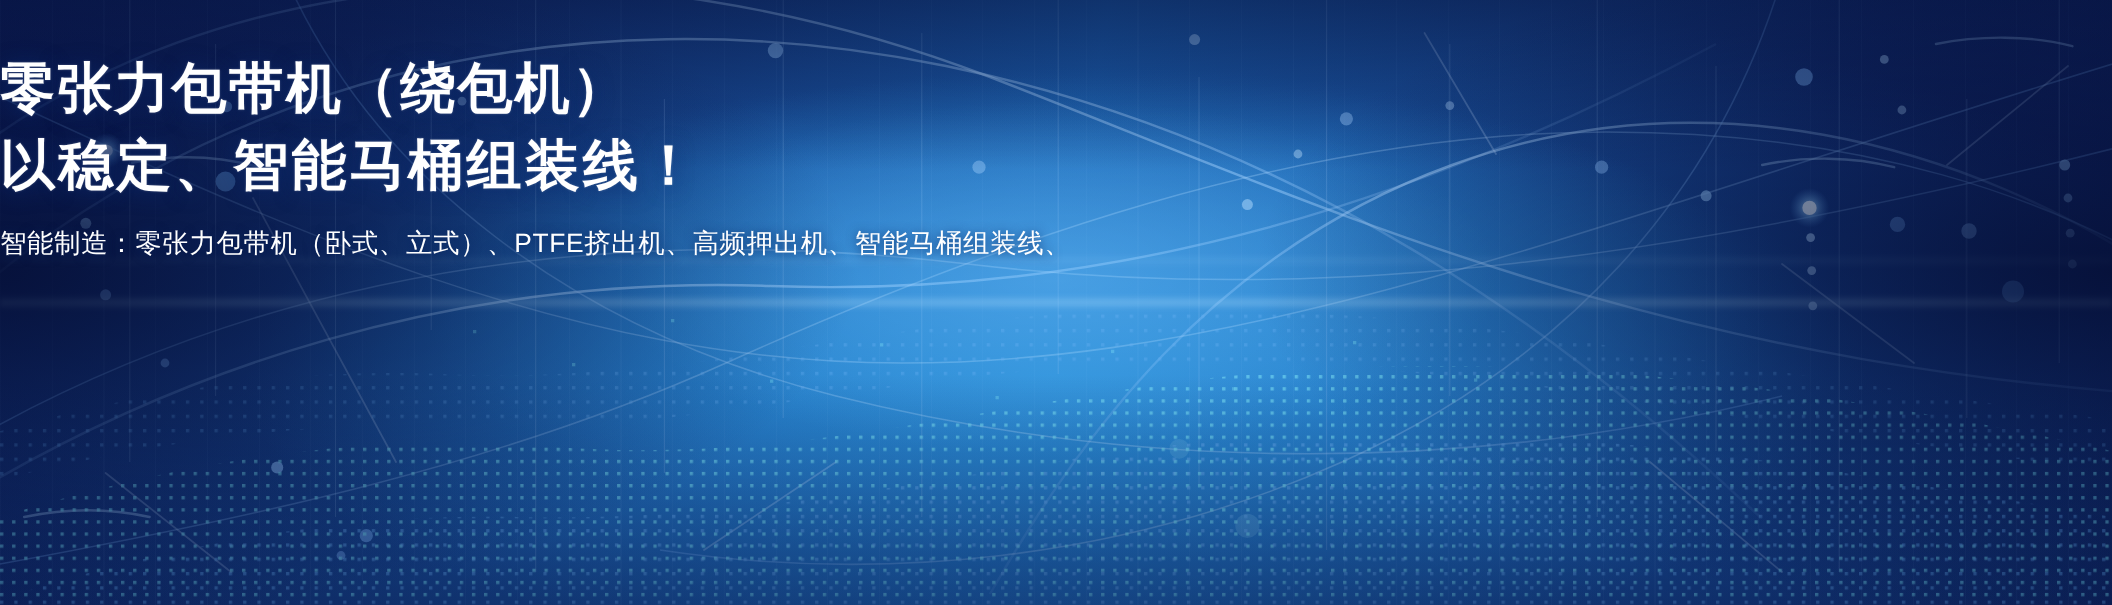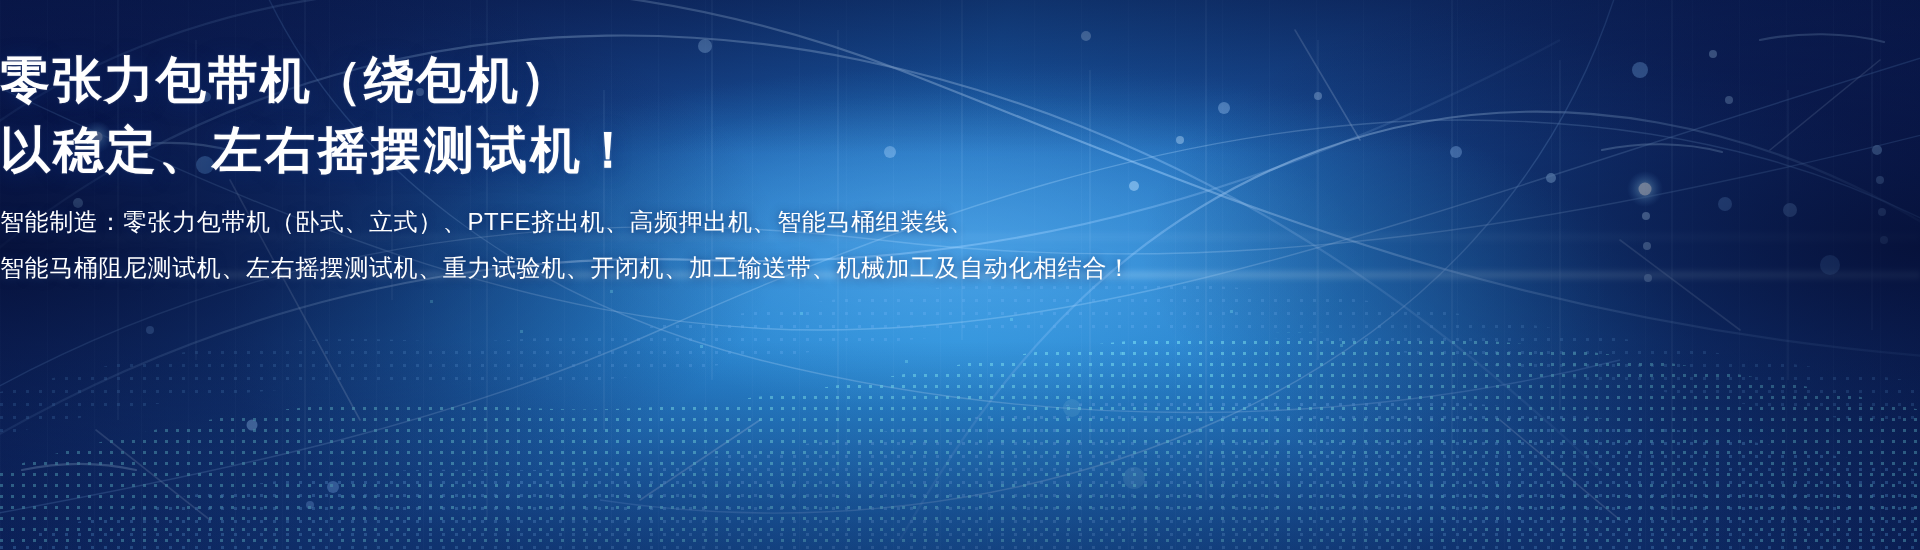--- a/index.html
+++ b/index.html
@@ -262,18 +262,17 @@
   </div>
 
   <div class="layer bg-vstripes"></div>
   <div class="layer bg-glow-center"></div>
   <div class="layer bg-streak2"></div>
   <div class="layer bg-streak"></div>
   <div class="layer bg-vignette"></div>
 
   <div class="content">
     <div class="headline headline-1">零张力包带机（绕包机）</div>
-    <div class="headline headline-2">以稳定、左右摇摆测试机！</div>
+    <div class="headline headline-2">以稳定、智能马桶组装线！</div>
     <div class="sub sub-1">智能制造：零张力包带机（卧式、立式）、PTFE挤出机、高频押出机、智能马桶组装线、</div>
-    <div class="sub sub-2">智能马桶阻尼测试机、左右摇摆测试机、重力试验机、开闭机、加工输送带、机械加工及自动化相结合！</div>
   </div>
 
 </div>
 
 </body></html>

